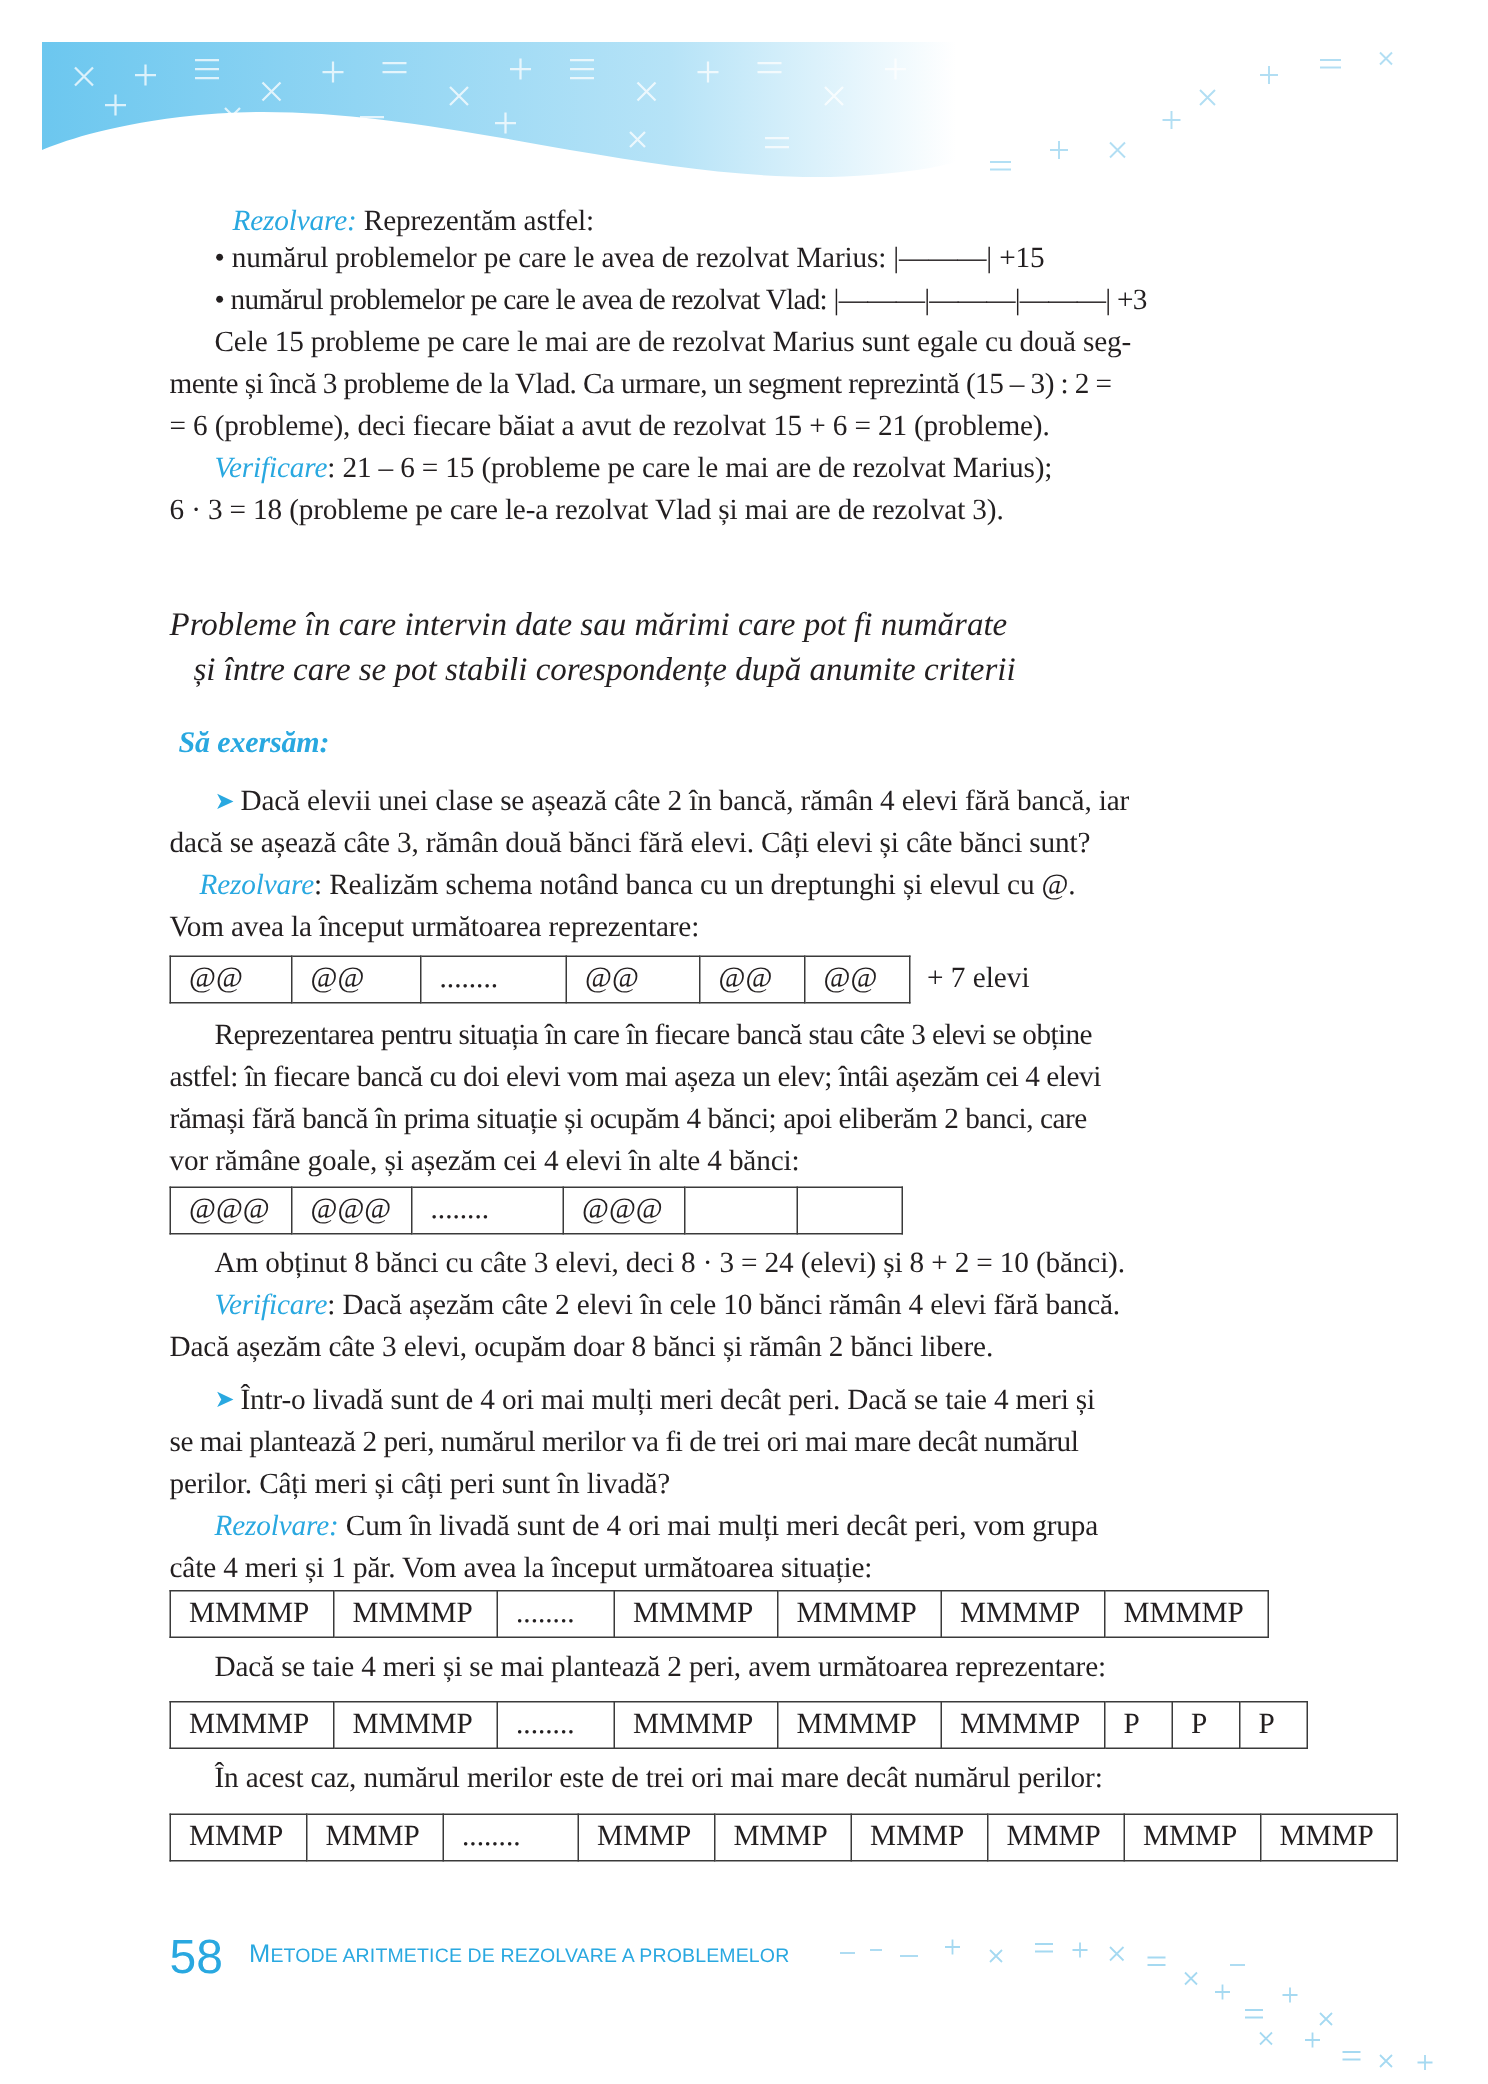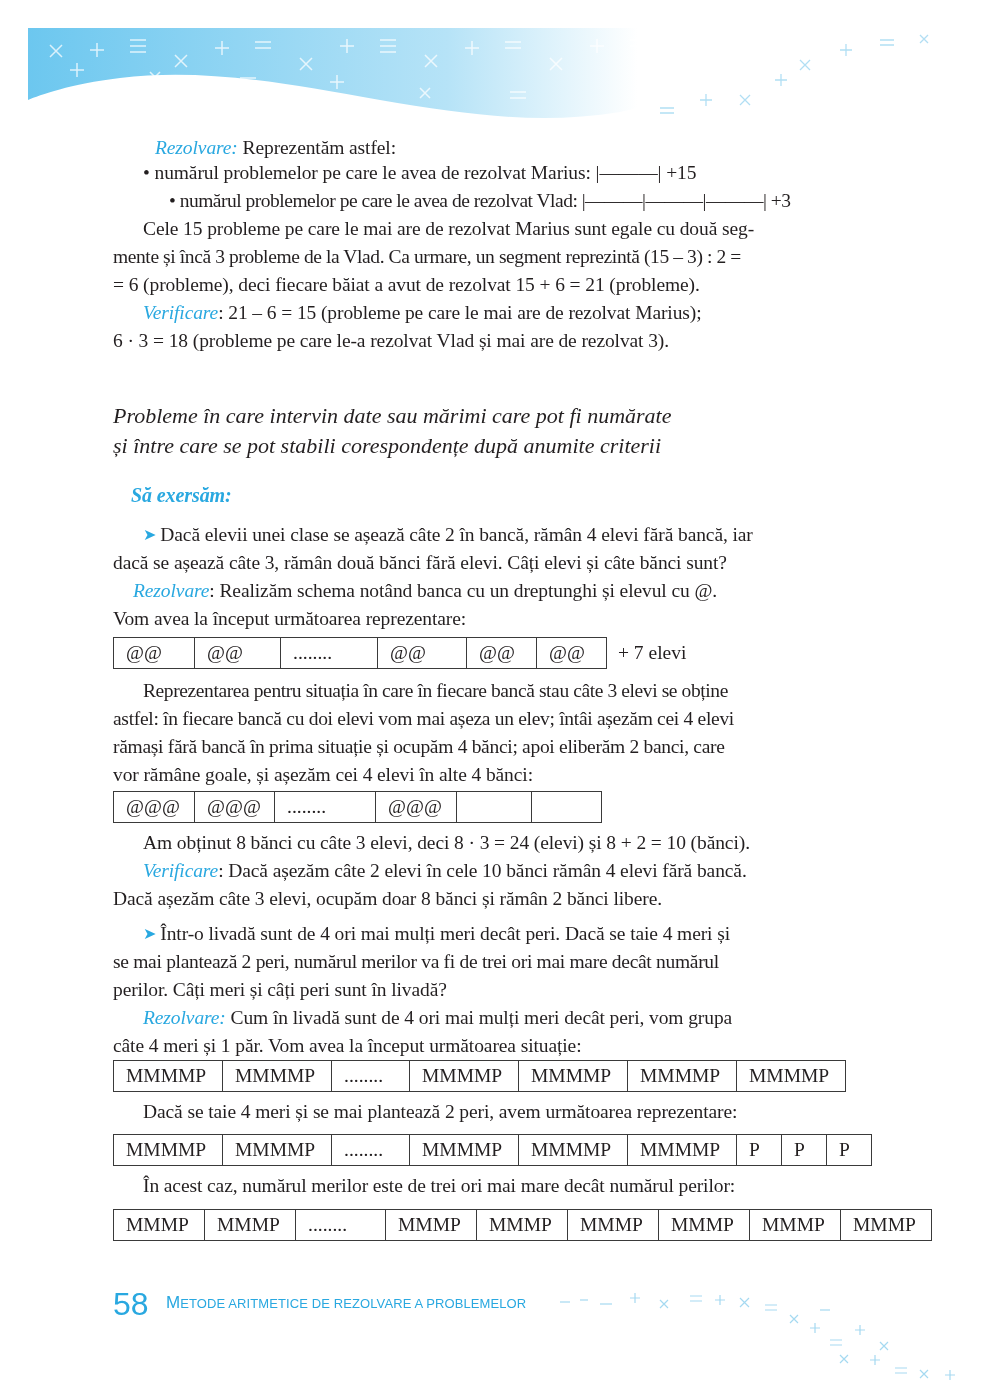--- a/index.html
+++ b/index.html
@@ -2,21 +2,21 @@
 <html><head>
 <meta charset="utf-8">
 <style>
   html, body { margin: 0; padding: 0; background: #ffffff; }
   body { width: 992px; height: 1389px; position: relative; overflow: hidden;
          font-family: "Liberation Serif", "DejaVu Serif", serif; color: #231f20; }
   .banner { position: absolute; left: 0; top: 0; width: 992px; height: 130px; }
   .footer-deco { position: absolute; left: 540px; top: 1280px; width: 452px; height: 109px; }
   .p { position: absolute; font-size: 19.5px; line-height: 28px; white-space: nowrap; letter-spacing: -0.1px; }
   .lbl { color: #29a8e0; font-style: italic; }
-  .lbl-b { color: #29a8e0; font-style: italic; font-weight: bold; margin-left: 12px; }
+  .lbl-b { color: #29a8e0; font-style: italic; font-weight: bold; }
   .heading { position: absolute; left: 113px; font-style: italic; font-size: 22px; line-height: 30px; white-space: nowrap; color: #231f20; }
   .arrow { color: #29a8e0; font-size: 16px; margin-right: 4px; display: inline-block; transform: translateY(-1px); }
   .tbl { position: absolute; border-collapse: collapse; }
   .tbl td { border: 1.5px solid #3a3a3a; height: 31px; padding: 0 0 0 12px; font-size: 19.5px; line-height: 28px; white-space: nowrap; box-sizing: border-box; }
   .after { position: absolute; font-size: 19.5px; line-height: 28px; white-space: nowrap; }
   .pgnum { position: absolute; left: 113px; top: 1286px; font-family: "Liberation Sans", "DejaVu Sans", sans-serif; font-size: 32px; color: #29a8e0; }
   .running { position: absolute; left: 166px; top: 1293px; font-family: "Liberation Sans", "DejaVu Sans", sans-serif; color: #29a8e0; font-size: 13px; letter-spacing: 0.1px; }
   .running .cap { font-size: 17px; }
 </style>
 </head>
@@ -61,29 +61,29 @@
     <path d="M740 95 l10 10 m0 -10 l-10 10"></path>
       <path d="M700 100 h12 m-6 -6 v12"></path>
       <path d="M660 108 h14 m-14 5 h14"></path>
     <path d="M920 35 l8 8 m0 -8 l-8 8"></path>
       <path d="M775 80 h12 m-6 -6 v12"></path>
   </g>
 </svg>
 
 <div class="p" style="left:143px;top:134px;margin-left:12px;"><span class="lbl">Rezolvare:</span><span> Reprezentăm astfel:</span></div>
 <div class="p" style="left:143px;top:159px;">• numărul problemelor pe care le avea de rezolvat Marius:    |———| +15</div>
-<div class="p" style="left:143px;top:187px;letter-spacing:-0.5px;margin-left:26px;">• numărul problemelor pe care le avea de rezolvat Vlad:  |———|———|———| +3</div>
+<div class="p" style="left:143px;top:187px;letter-spacing:-0.5px;">• numărul problemelor pe care le avea de rezolvat Vlad:  |———|———|———| +3</div>
 <div class="p" style="left:143px;top:215px;">Cele 15 probleme pe care le mai are de rezolvat Marius sunt egale cu două seg-</div>
 <div class="p" style="left:113px;top:243px;letter-spacing:-0.4px;">mente și încă 3 probleme de la Vlad.  Ca urmare, un segment reprezintă (15 – 3) : 2 =</div>
 <div class="p" style="left:113px;top:271px;">= 6 (probleme), deci fiecare băiat a avut de rezolvat 15 + 6 = 21 (probleme).</div>
 <div class="p" style="left:143px;top:299px;"><span class="lbl">Verificare</span><span>: 21 – 6 = 15 (probleme pe care le mai are de rezolvat Marius);</span></div>
 <div class="p" style="left:113px;top:327px;">6 · 3 = 18 (probleme pe care le-a rezolvat Vlad și mai are de rezolvat 3).</div>
 
 <div class="heading" style="top:401px;">Probleme în care intervin date sau mărimi care pot fi numărate</div>
-<div class="heading" style="top:431px;">și între care se pot stabili corespondențe după anumite criterii</div>
+<div class="heading" style="top:431px;margin-left:16px;">și între care se pot stabili corespondențe după anumite criterii</div>
 
 <div class="p lbl-b" style="left:119px;top:481px;font-size:20px;">Să exersăm:</div>
 
 <div class="p" style="left:143px;top:521px;"><span class="arrow">➤</span><span>Dacă elevii unei clase se așează câte 2 în bancă, rămân 4 elevi fără bancă, iar</span></div>
 <div class="p" style="left:113px;top:549px;">dacă se așează câte 3, rămân două bănci fără elevi. Câți elevi și câte bănci sunt?</div>
 <div class="p" style="left:133px;top:577px;"><span class="lbl">Rezolvare</span><span>: Realizăm schema notând banca cu un dreptunghi și elevul cu @.</span></div>
 <div class="p" style="left:113px;top:605px;">Vom avea la început următoarea reprezentare:</div>
 
 <table class="tbl" style="left:113px;top:637px;">
   <tbody>

